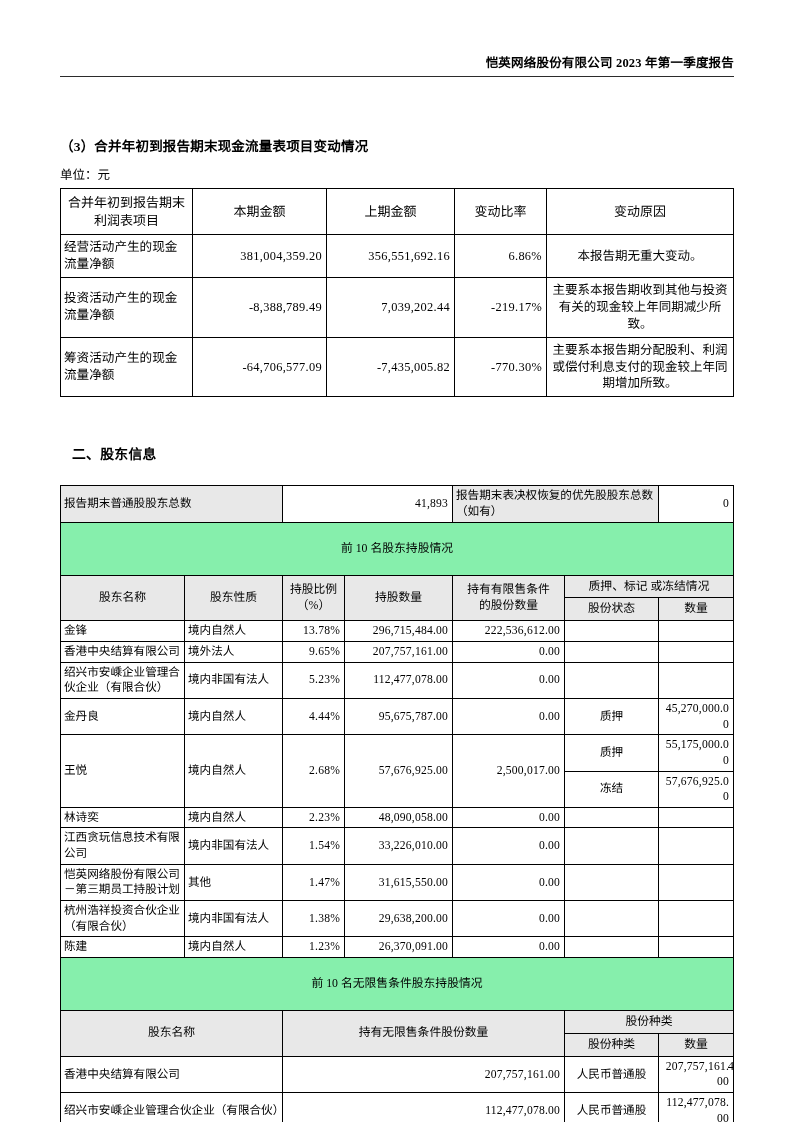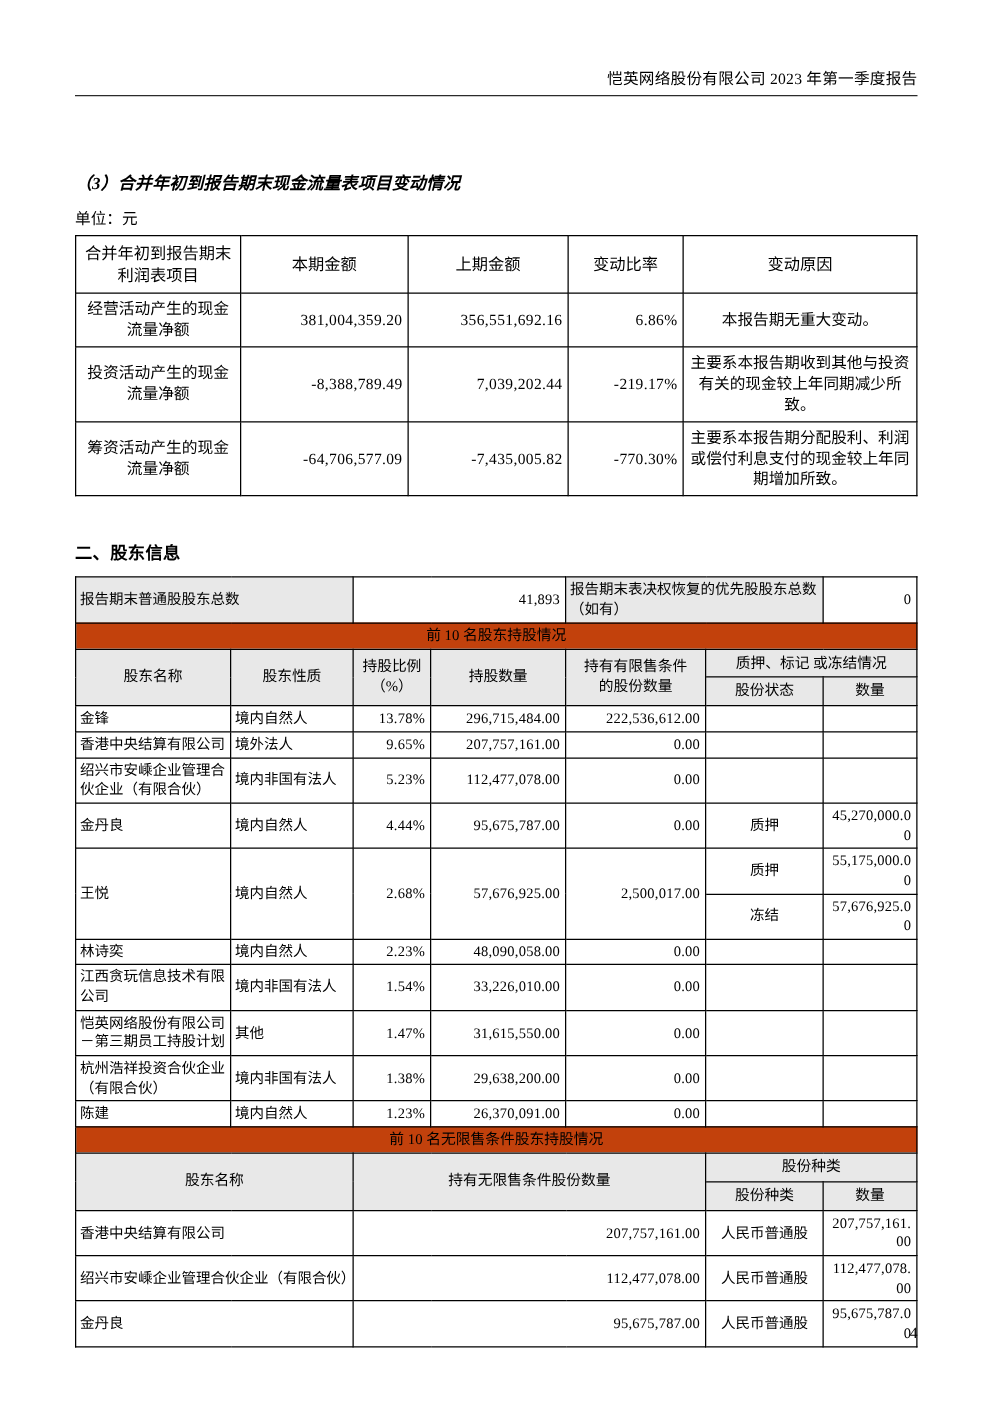--- a/index.html
+++ b/index.html
@@ -24,38 +24,38 @@
     padding: 0 60px;
   }
 
   
   .doc-header {
     padding-top: 56px;
     text-align: right;
     font-size: 12.5px;
     letter-spacing: .2px;
     line-height: 1.2;
+    font-weight: bold;
   }
   .doc-header-rule {
     border-bottom: 1.2px solid #2b2b2b;
     margin-top: 5px;
   }
 
   
   .h-sub {
     font-weight: bold;
     font-size: 13.5px;
     margin: 0;
     letter-spacing: .2px;
-    font-style: italic;
   }
   .h-section {
     font-weight: bold;
     font-size: 13.8px;
-    margin: 0;
+    margin: 12px;
     letter-spacing: .3px;
   }
   .spacer-lg { height: 58px; }
   .spacer-md { height: 34px; }
   .spacer-sm { height: 10px; }
 
   .unit-line {
     font-size: 12.5px;
     margin-top: 9px;
     margin-bottom: 5px;
@@ -81,21 +81,21 @@
   
   .tbl-cashflow td {
     height: 22px;
   }
   .tbl-cashflow .hdr {
     text-align: center;
     font-size: 13px;
     padding: 5px 4px;
   }
   .tbl-cashflow .label {
-    text-align: center;
+    text-align: left;
     padding: 4px 3px;
     font-size: 12.6px;
   }
   .tbl-cashflow .num {
     text-align: right;
     padding-right: 4px;
     font-size: 12.4px;
     letter-spacing: .3px;
     margin-left: 28px;
   }
@@ -117,23 +117,23 @@
   .tbl-share .lft { text-align: left; }
   .tbl-share .rgt { text-align: right; padding-right: 4px; letter-spacing: .2px; }
   .tbl-share .hdr {
     text-align: center;
     background: #e8e8e8;
     font-size: 11.8px;
     padding: 3px 2px;
   }
   .tbl-share .band {
     text-align: center;
-    background: #c2410c;
+    background: #86efac;
     font-size: 11.8px;
-    padding: 2px;
+    padding: 18px;
   }
   .tbl-share .tall { height: 17px; }
 
   
   .page-number {
     position: absolute;
     right: 60px;
     bottom: 48px;
     font-size: 12.5px;
   }

